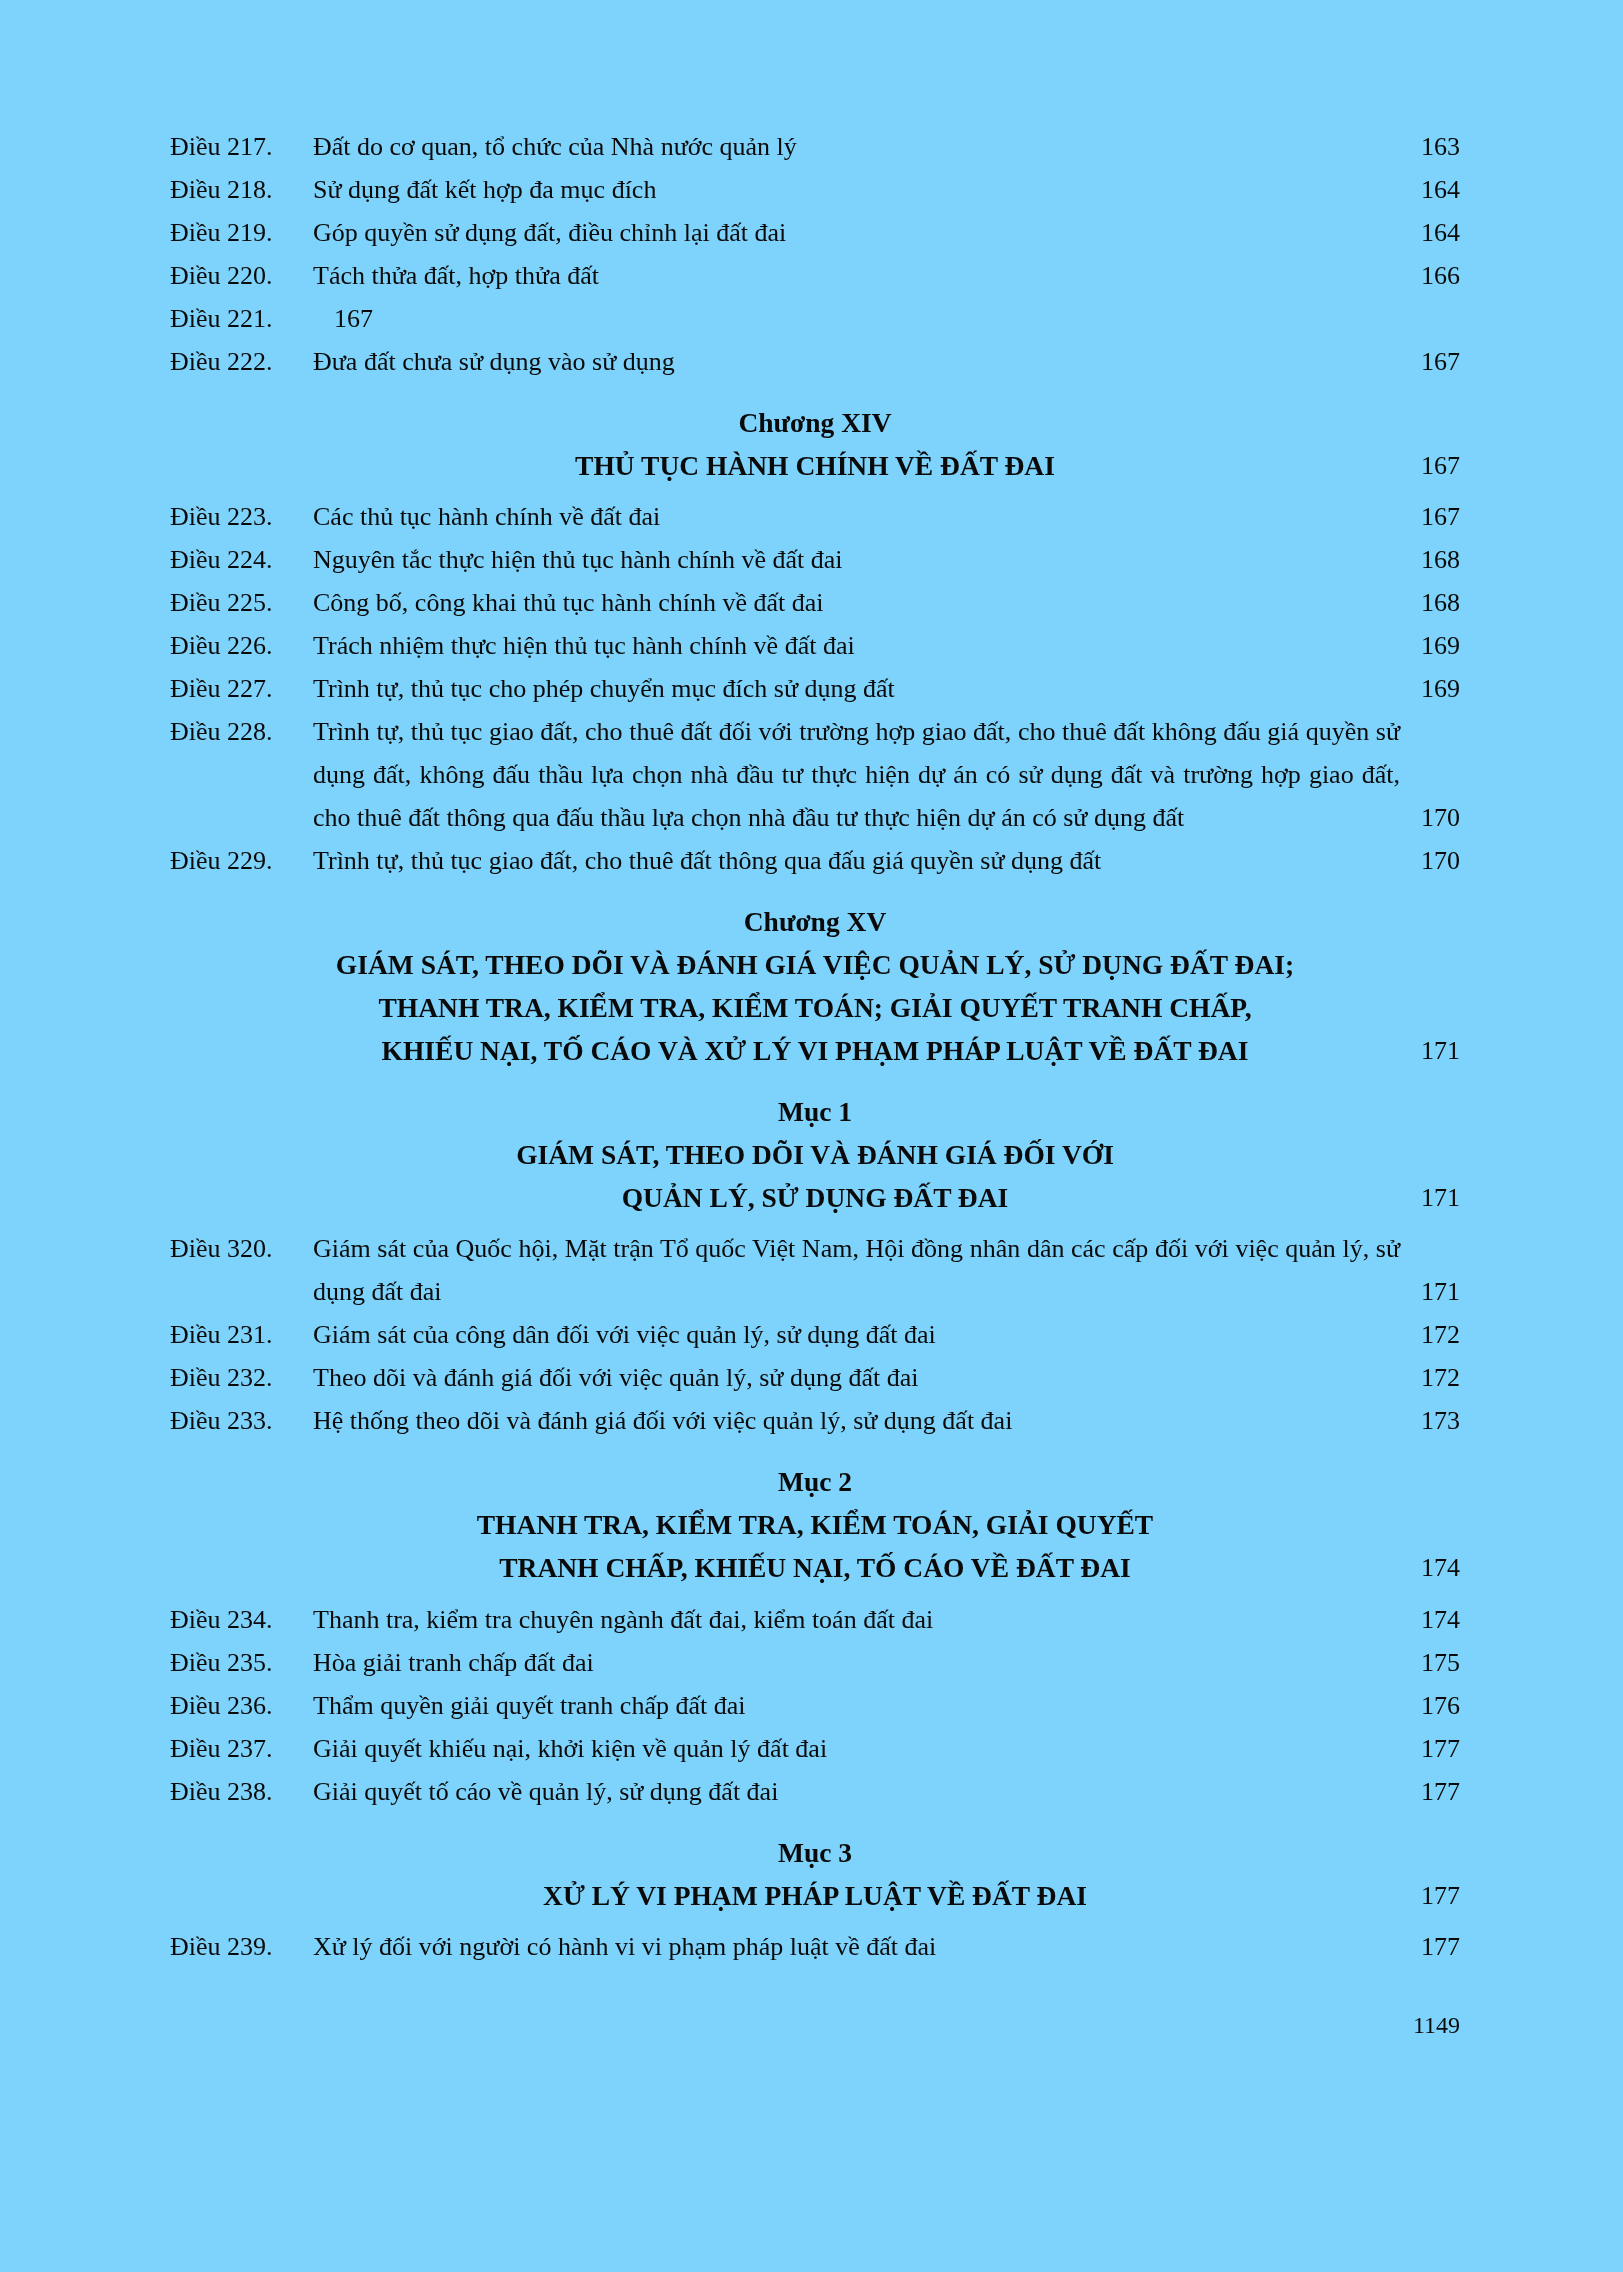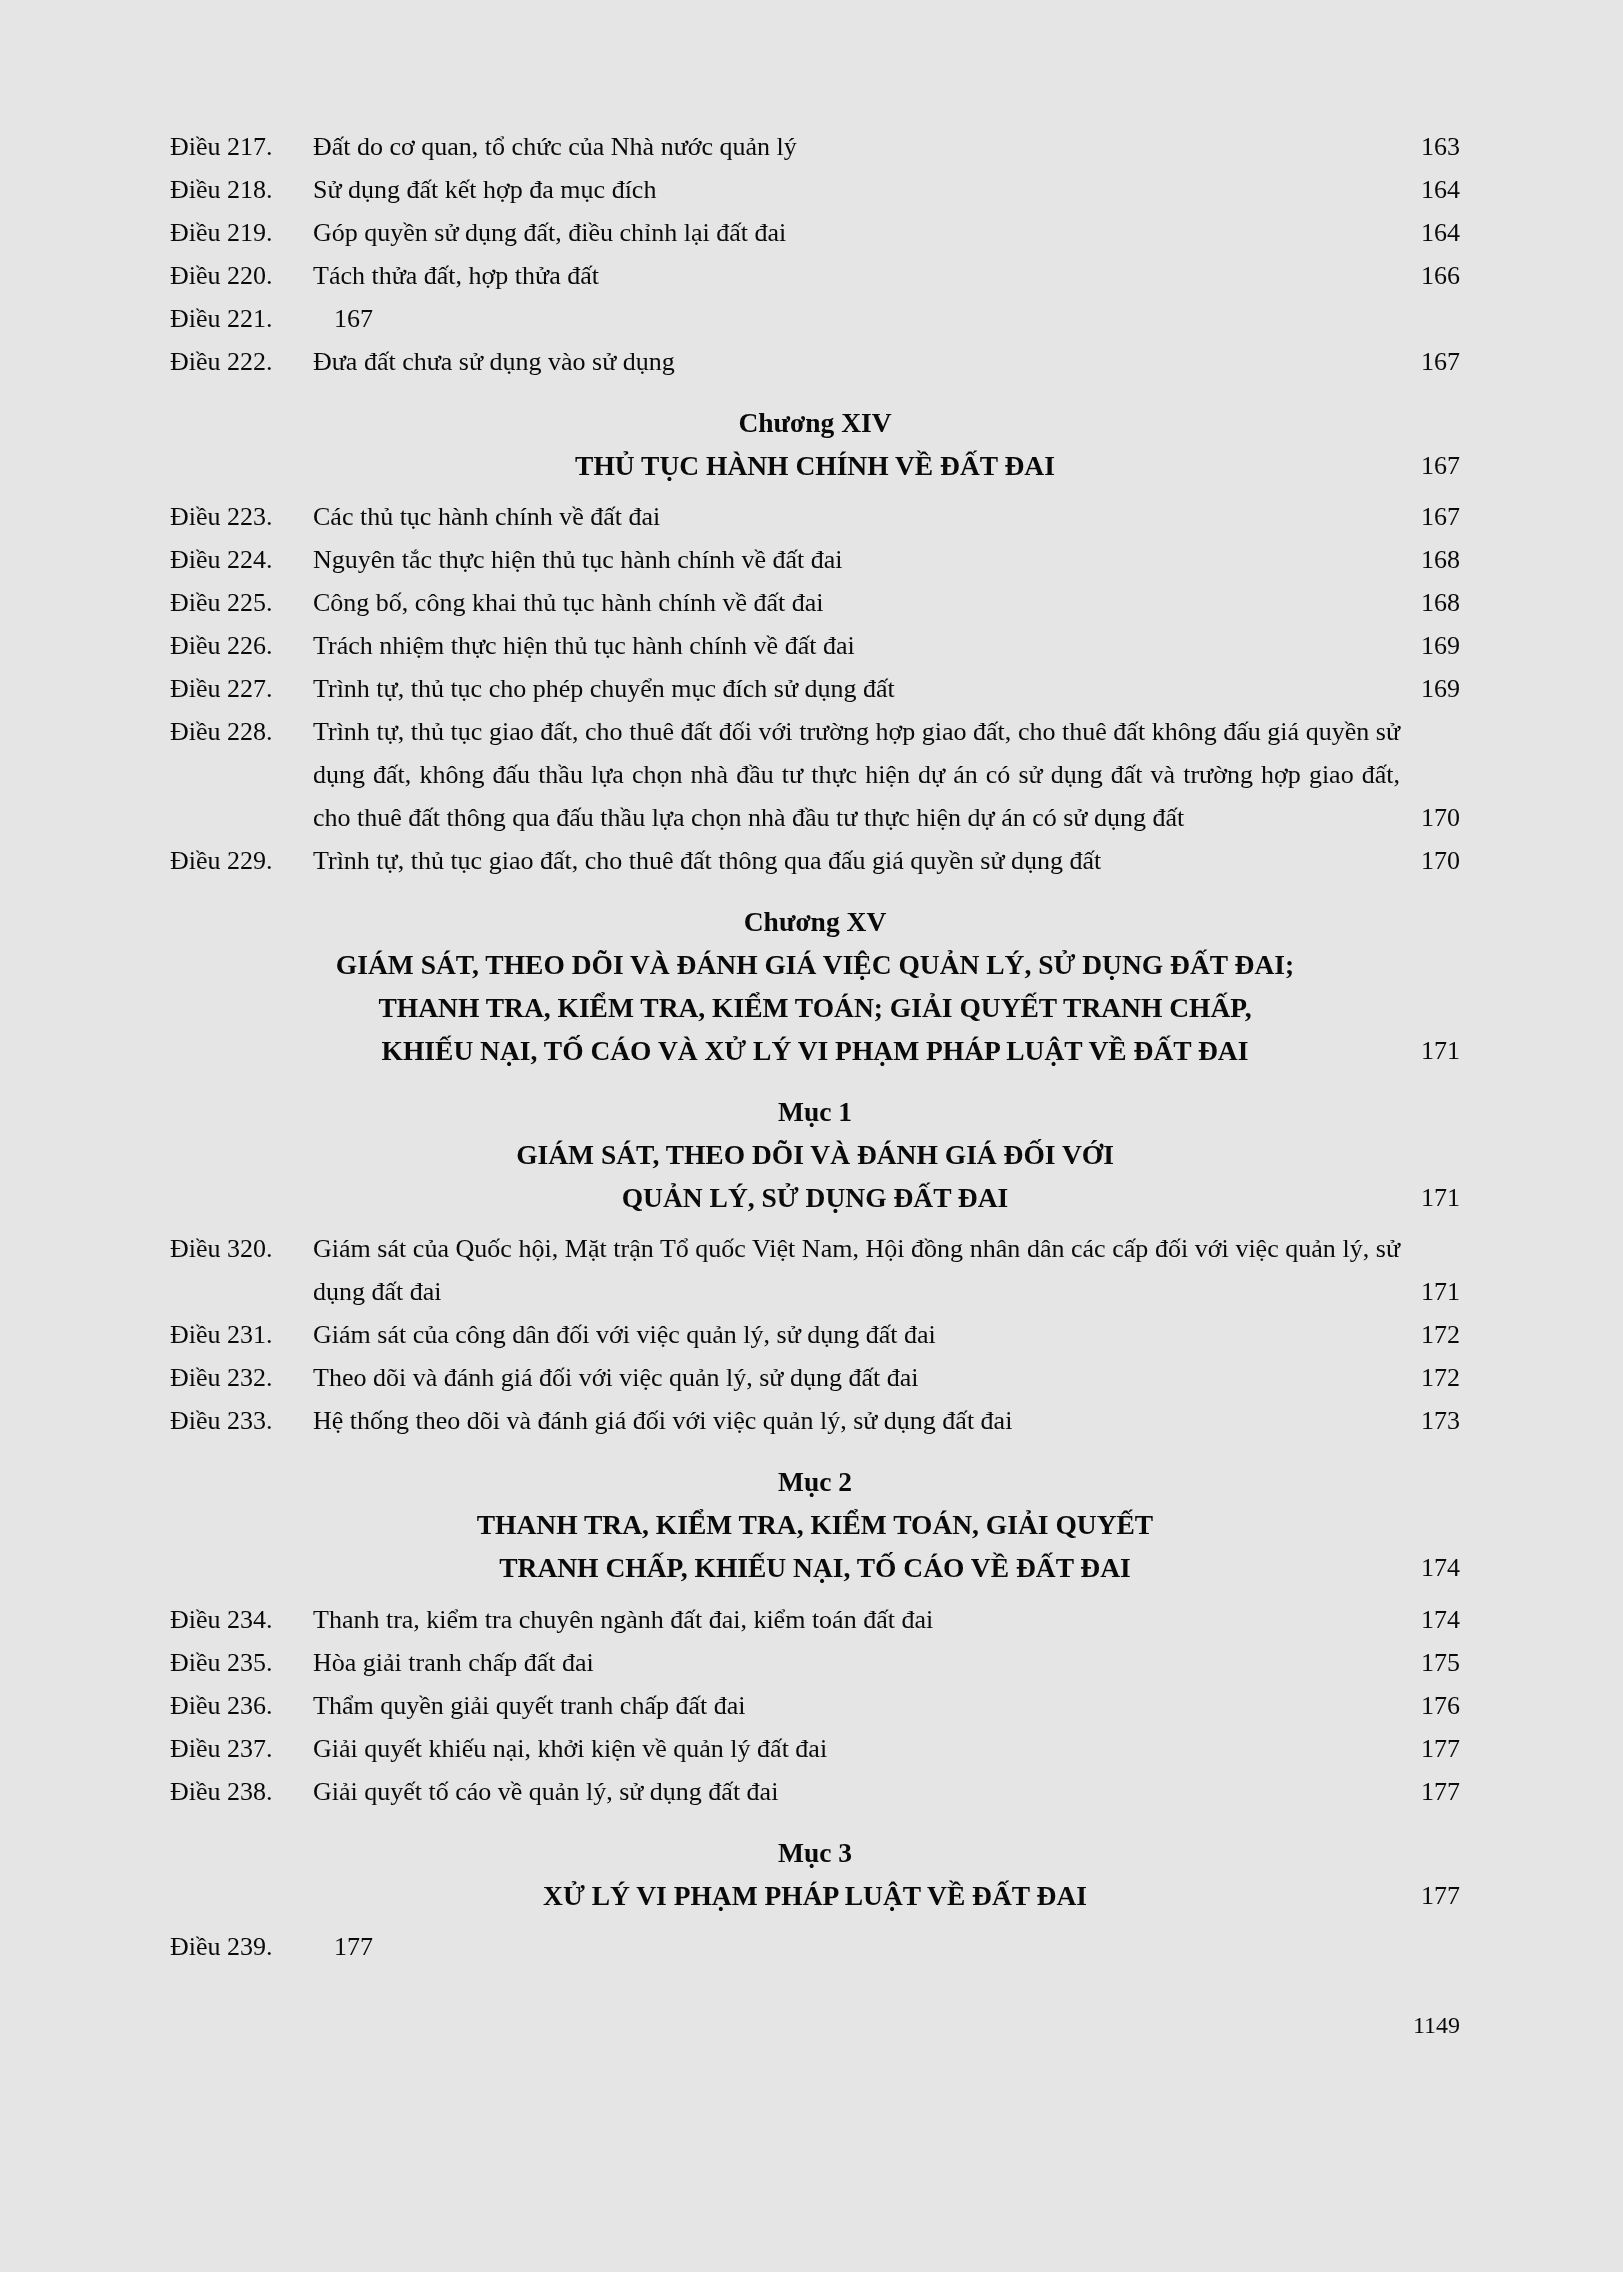--- a/index.html
+++ b/index.html
@@ -12,21 +12,21 @@
     font-family: "Liberation Serif", "DejaVu Serif", serif;
     color: #0a0a0a;
     position: relative;
     overflow: hidden;
   }
   .sheet {
     position: absolute;
     left: 0; top: 0;
     width: 1623px;
     height: 2273px;
-    background: #e5e5e5;
+    background: #7dd3fc;
   }
   .content {
     position: absolute;
     left: 170px;
     top: 125px;
     width: 1290px;
     font-size: 26px;
     line-height: 43px;
   }
   
@@ -256,19 +256,20 @@
   <div class="heading-block">
     <div class="heading-kicker">Mục 3</div>
     <div class="heading-lines">
             <div class="heading-line">XỬ LÝ VI PHẠM PHÁP LUẬT VỀ ĐẤT ĐAI</div>
           </div>
     <span class="heading-page">177</span>
   </div>
 
   <div class="row">
     <span class="label">Điều 239.</span>
+    <span class="title">Xử lý đối với người có hành vi vi phạm pháp luật về đất đai</span>
     <span class="pagenum">177</span>
   </div>
 </div>
     <div class="footer">1149</div>
   </div>
 </div>
 
 
 </body></html>

